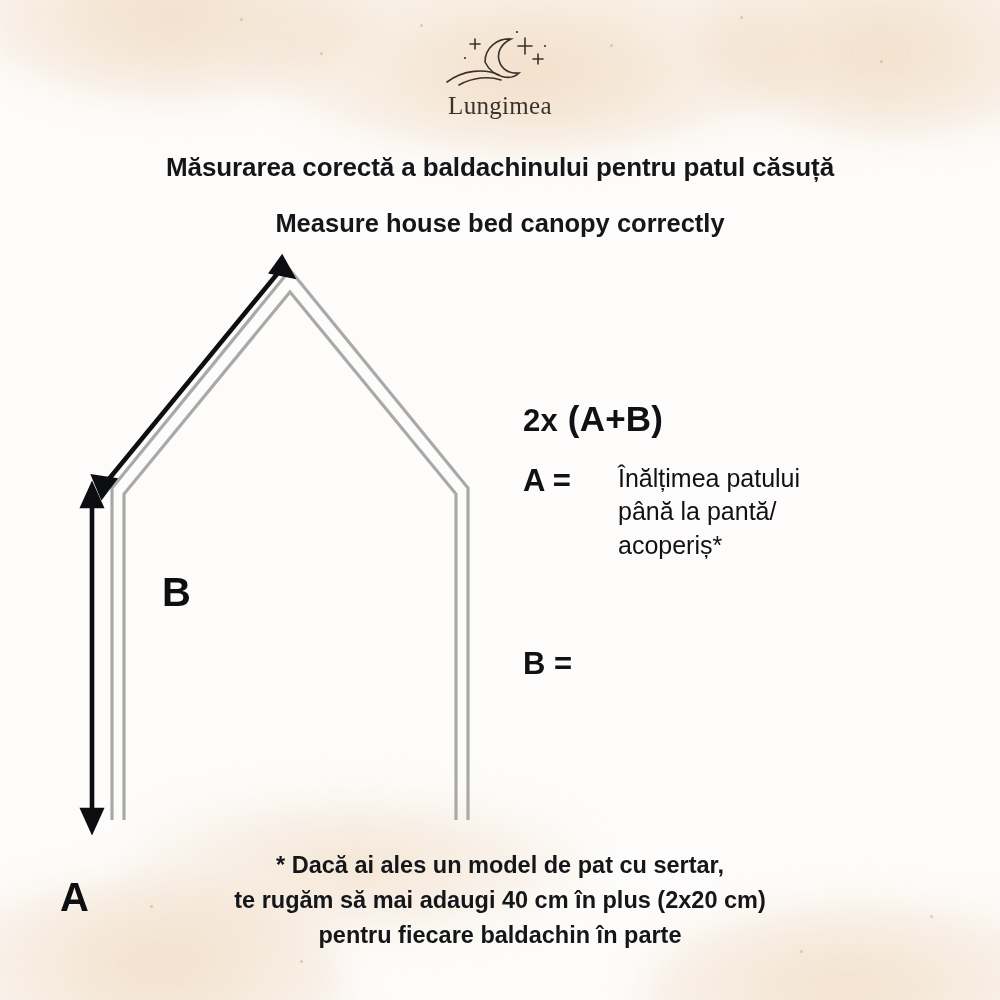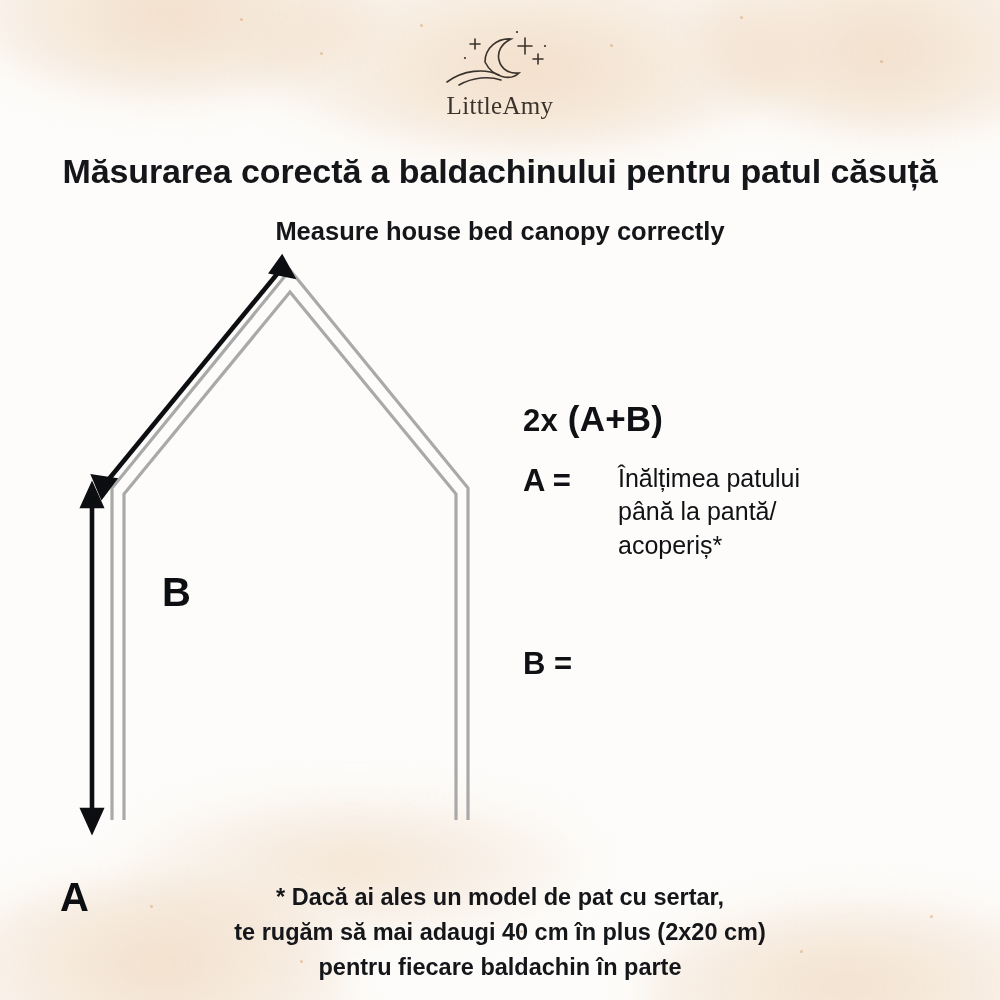--- a/index.html
+++ b/index.html
@@ -75,21 +75,21 @@
     color: #3a332c;
   }
 
   
   .headings {
     position: absolute;
     left: 0; right: 0; top: 152px;
     text-align: center;
   }
   .title-ro {
-    font-size: 34px;
+    font-size: 26px;
     font-weight: bold;
     color: #15161a;
     letter-spacing: -0.1px;
   }
   .title-en {
     margin-top: 26px;
     font-size: 25.5px;
     font-weight: bold;
     color: #15161a;
   }
@@ -143,21 +143,21 @@
     font-size: 25px;
     font-weight: normal;
     color: #101114;
     line-height: 1.33;
     white-space: pre-line;
   }
 
   
   .footnote {
     position: absolute;
-    left: 0; right: 0; top: 880px;
+    left: 0; right: 0; top: 848px;
     text-align: center;
     font-size: 23.5px;
     font-weight: bold;
     color: #15161a;
     line-height: 1.48;
     white-space: pre-line;
   }
 </style>
 </head>
 <body>
@@ -188,21 +188,21 @@
       <path d="M22 54 C38 42, 60 40, 74 47"></path>
       <path d="M34 57 C48 49, 64 48, 76 52"></path>
       <path d="M100 18 l0 -8 M100 18 l0 8 M100 18 l-7 0 M100 18 l7 0"></path>
       <path d="M113 31 l0 -5 M113 31 l0 5 M113 31 l-5 0 M113 31 l5 0"></path>
       <path d="M50 16 l0 -5 M50 16 l0 5 M50 16 l-5 0 M50 16 l5 0"></path>
       <circle cx="92" cy="4" r="1.1" fill="#3a332c" stroke="none"></circle>
       <circle cx="120" cy="18" r="1.1" fill="#3a332c" stroke="none"></circle>
       <circle cx="40" cy="30" r="1.1" fill="#3a332c" stroke="none"></circle>
     </g>
   </svg>
-  <div class="logo-text">LittleAmy</div>
+  <div class="logo-text">Lungimea</div>
 </div>
 
 <div class="headings">
   <div class="title-ro">Măsurarea corectă a baldachinului pentru patul căsuță</div>
   <div class="title-en">Measure house bed canopy correctly</div>
 </div>
 
 <div class="diagram">
   <svg width="500" height="610" viewBox="0 0 500 610">
 

